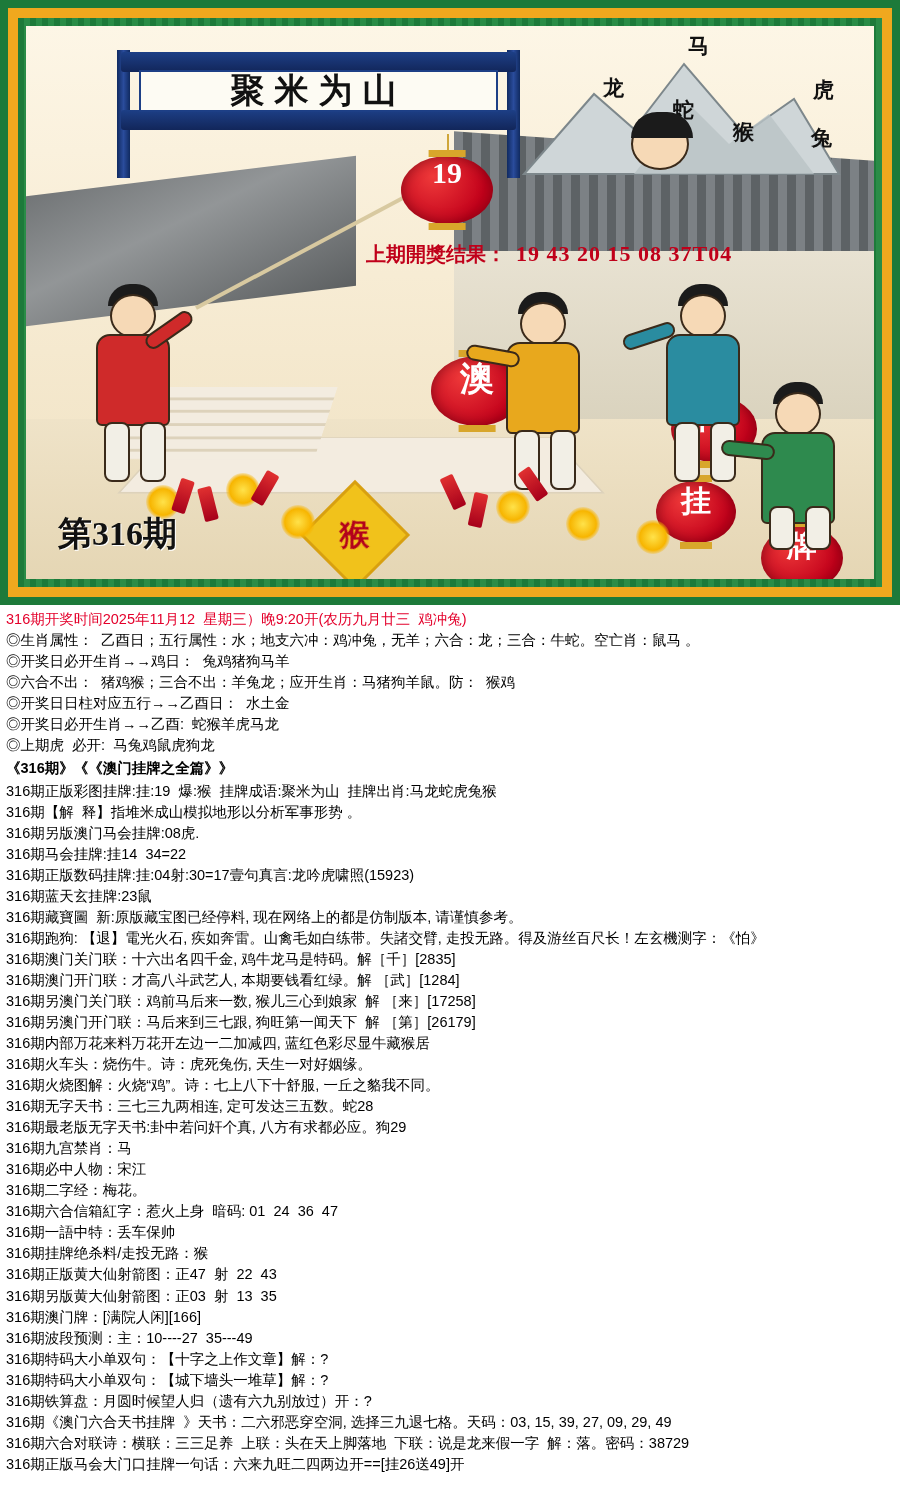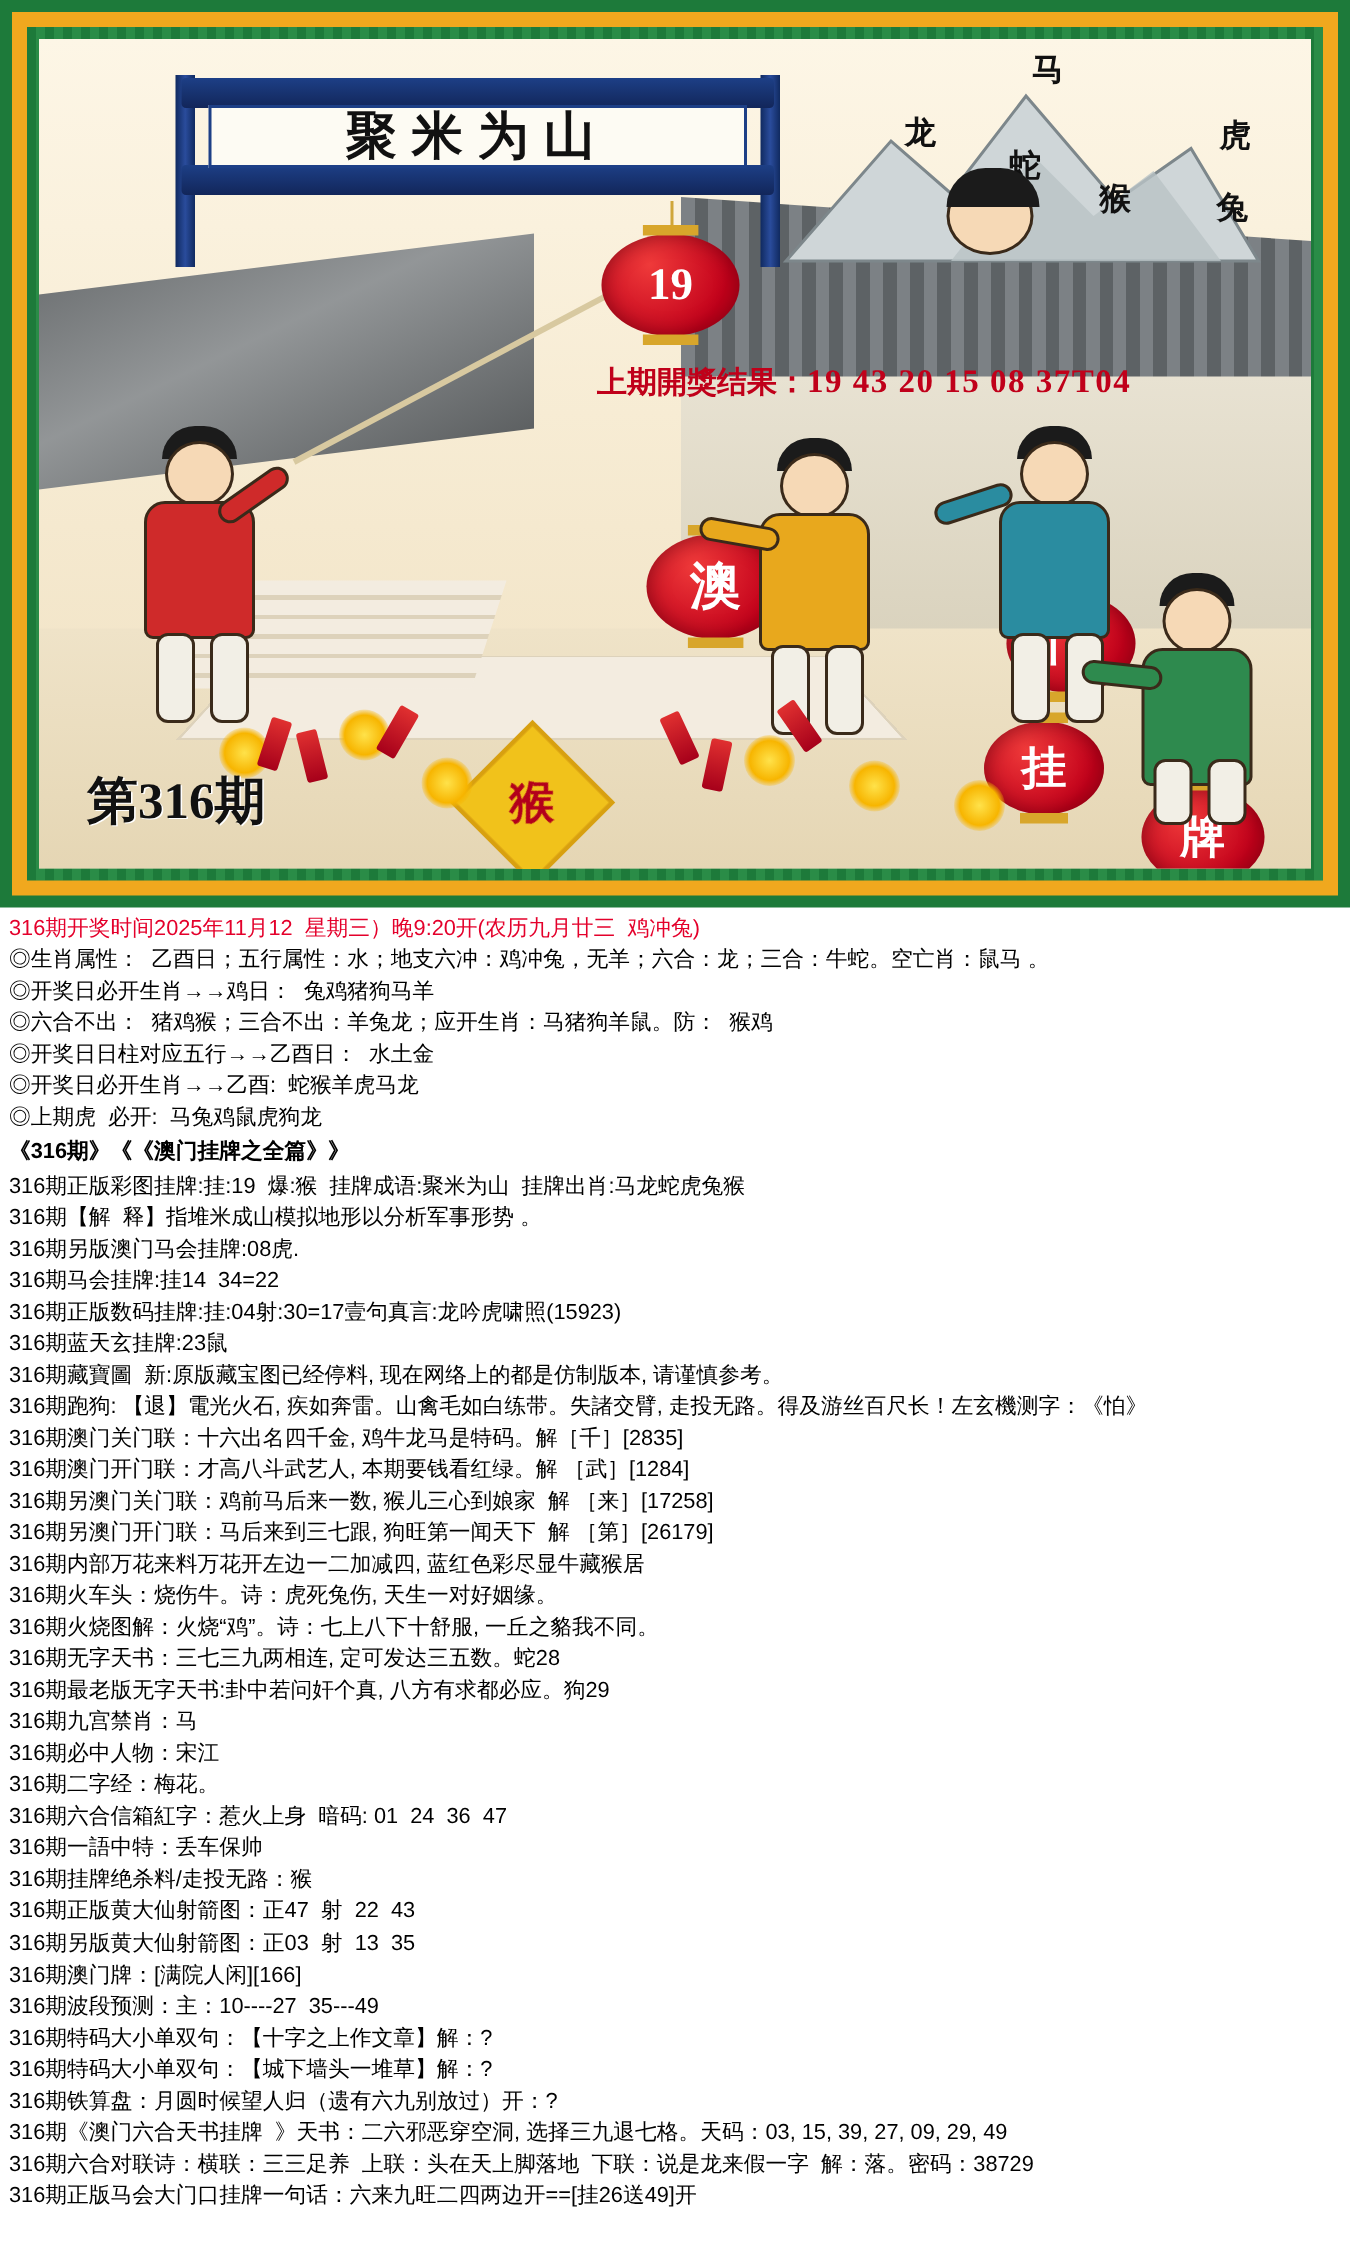--- a/index.html
+++ b/index.html
@@ -103,21 +103,21 @@
     position: absolute; width: 13px; top: 6px; bottom: -42px;
     background: linear-gradient(90deg, #102a60, #2a4c9c, #102a60);
   }
   .banner-post.l { left: -4px; }
   .banner-post.r { right: -4px; }
   
   .lantern {
     position: absolute;
     border-radius: 50%;
     background: radial-gradient(circle at 35% 30%, #ef3a3a, #c2001a 70%);
-    display: flex; align-items: center; justify-content: center;
+    display: flex; align-items: flex-start; justify-content: center;
     color: #fff;
     font-family: "Liberation Serif", serif;
     font-weight: bold;
     box-shadow: inset 0 0 14px rgba(0,0,0,.35);
   }
   .lantern .cap {
     position: absolute; left: 50%; transform: translateX(-50%);
     width: 40%; height: 7px; background: #d8a62b;
   }
   .lantern .cap.top { top: -6px; }
@@ -144,22 +144,22 @@
     position: absolute;
     left: 170px; top: 280px;
     width: 270px; height: 4px;
     background: #d8c9a0;
     transform: rotate(-28deg);
     transform-origin: left center;
   }
   
   .result-line {
     position: absolute;
-    left: 372px; top: 215px;
-    display: flex; align-items: baseline; gap: 0;
+    left: 340px; top: 215px;
+    display: flex; align-items: baseline; gap: 10px;
     white-space: nowrap;
   }
   .result-label {
     font-family: "Liberation Serif", serif;
     font-weight: bold; font-size: 20px; color: #c0001a;
   }
   .result-nums {
     font-family: "Liberation Serif", serif;
     font-weight: bold; font-size: 22px; color: #c0001a;
     letter-spacing: 1px;

